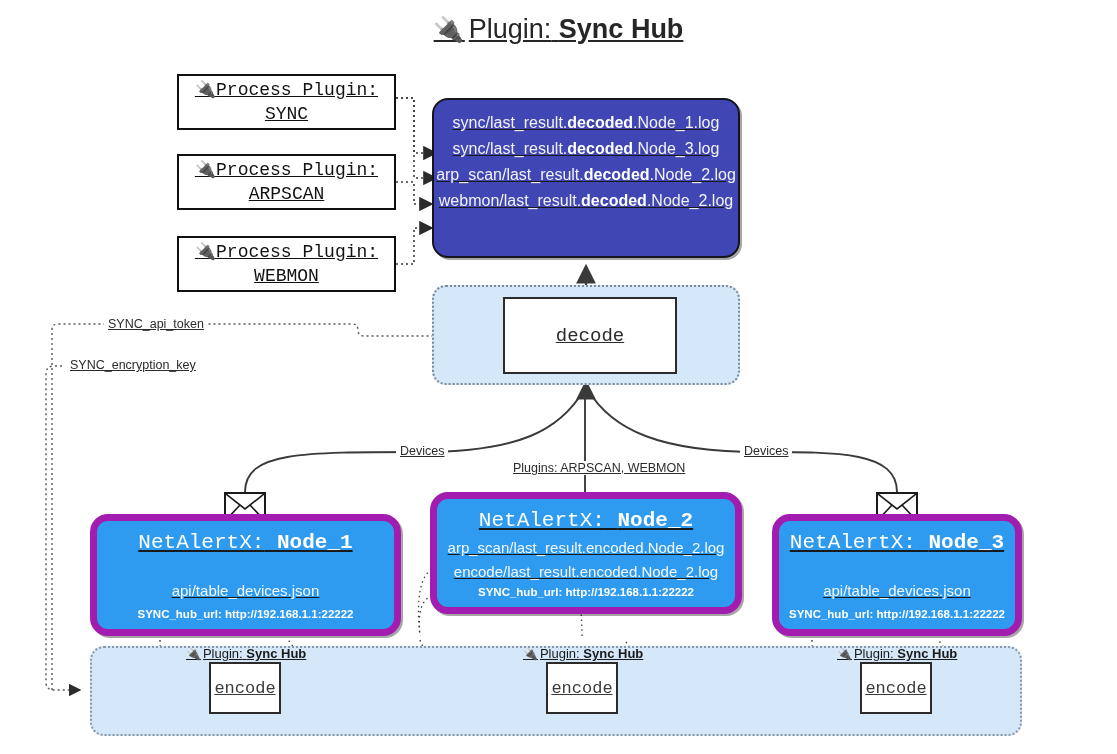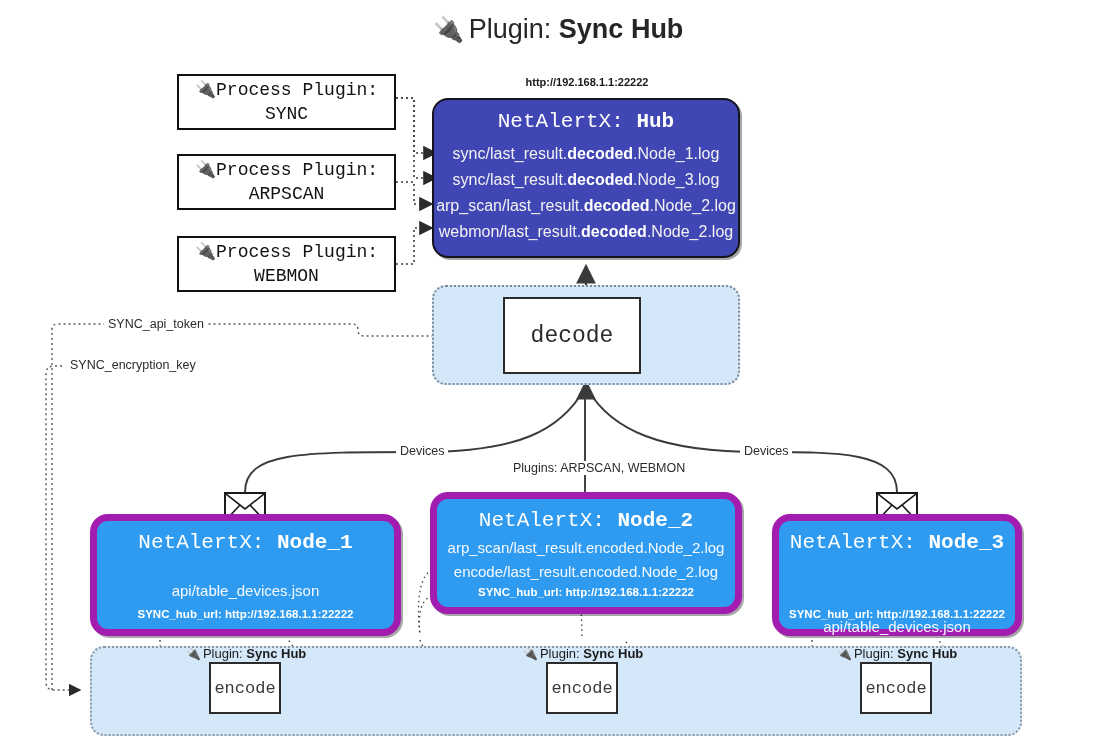--- a/index.html
+++ b/index.html
@@ -1,20 +1,20 @@
 <!DOCTYPE html>
 <html><head>
 <meta charset="utf-8">
 <style>
   html,body{margin:0;padding:0;background:#ffffff;}
   body{width:1117px;height:754px;position:relative;overflow:hidden;
        font-family:"Liberation Sans", sans-serif;color:#1a1a1a;}
   .canvas{position:absolute;inset:0;width:1117px;height:754px;}
   svg.layer{position:absolute;left:0;top:0;width:1117px;height:754px;pointer-events:none;}
-  .node{position:absolute;box-sizing:border-box;}
+  .node{position:absolute;box-sizing:border-box;text-decoration:underline;}
 
   
   #title{left:0;top:14px;width:1117px;text-align:center;font-size:27px;color:#262626;}
   #title .plug{font-size:25px;margin-right:4px;}
   #title .strong{font-weight:bold;}
 
   
   .proc{border:2px solid #101010;background:#ffffff;
         font-family:"Liberation Mono", monospace;font-size:18px;line-height:1.35;
         text-align:center;display:flex;flex-direction:column;justify-content:center;
@@ -31,44 +31,44 @@
        border-radius:16px;box-shadow:2px 2px 0 rgba(0,0,0,.35);
        display:flex;flex-direction:column;align-items:center;padding-top:10px;}
   #hub .hub-title{font-family:"Liberation Mono", monospace;font-size:21px;color:#ffffff;margin-bottom:8px;}
   #hub .hub-title b{font-weight:bold;}
   #hub .logline{font-size:16px;color:#f2f2f2;line-height:1.62;white-space:nowrap;}
   #hub .logline b{font-weight:bold;color:#ffffff;}
 
   
   #decode-group{left:432px;top:285px;width:308px;height:100px;background:#d4e8f9;
                 border:2px dotted #7d8a96;border-radius:14px;}
-  #decode-box{left:503px;top:297px;width:138px;height:77px;background:#ffffff;border:2px solid #2b2b2b;
+  #decode-box{left:503px;top:297px;width:174px;height:77px;background:#ffffff;border:2px solid #2b2b2b;
               display:flex;align-items:center;justify-content:center;
-              font-family:"Liberation Mono", monospace;font-size:23px;color:#2b2b2b;}
+              font-family:"Liberation Mono", monospace;font-size:19px;color:#2b2b2b;}
 
   
   .plabel{font-size:12.5px;color:#2b2b2b;background:#ffffff;padding:0 4px;white-space:nowrap;}
   #lbl-token{left:104px;top:317px;}
   #lbl-key{left:66px;top:358px;}
   #lbl-dev-l{left:396px;top:444px;}
   #lbl-dev-r{left:740px;top:444px;}
   #lbl-plugins{left:509px;top:461px;}
 
   
   .nodebox{background:#2e9bf0;border:7px solid #a21caf;border-radius:18px;
            box-shadow:2px 2px 0 rgba(0,0,0,.35);
            display:flex;flex-direction:column;align-items:center;padding-top:10px;}
   .nodebox .ntitle{font-family:"Liberation Mono", monospace;font-size:21px;color:#ffffff;}
   .nodebox .ntitle b{font-weight:bold;}
   .nodebox .nline{font-size:15px;color:#f5f9ff;margin-top:28px;white-space:nowrap;}
   .nodebox .nurl{position:absolute;left:0;right:0;bottom:9px;text-align:center;
                  font-size:11.5px;font-weight:bold;color:#ffffff;white-space:nowrap;}
   #node1{left:90px;top:514px;width:311px;height:122px;}
   #node2{left:430px;top:492px;width:312px;height:122px;}
-  #node3{left:772px;top:514px;width:250px;height:122px;gap:36px;}
+  #node3{left:772px;top:514px;width:250px;height:122px;}
   #node2 .nline{margin-top:7px;}
 
   
   .env{width:42px;height:30px;background:#ffffff;border:2px solid #1a1a1a;position:absolute;}
   .env:before,.env:after{content:"";position:absolute;left:0;top:0;width:100%;height:100%;}
   #env1{left:224px;top:492px;}
   #env2{left:564px;top:492px;}
   #env3{left:876px;top:492px;}
 
   
@@ -159,27 +159,22 @@
     <div>ARPSCAN</div>
   </div>
 
   <div class="node proc" id="proc-web">
     <div class="l1">
       <span class="plug">🔌</span><span>Process Plugin:</span>
     </div>
     <div>WEBMON</div>
   </div>
 
-  <div class="node" id="hub-url">http://192.168.1.1:22222</div>
 
   <div class="node" id="hub">
-    <div class="hub-title">
-      <span>NetAlertX:</span>
-      <b>Hub</b>
-    </div>
     <div class="logline">
       <span>sync/last_result.</span><b>decoded</b><span>.Node_1.log</span>
     </div>
     <div class="logline">
       <span>sync/last_result.</span><b>decoded</b><span>.Node_3.log</span>
     </div>
     <div class="logline">
       <span>arp_scan/last_result.</span><b>decoded</b><span>.Node_2.log</span>
     </div>
     <div class="logline">

